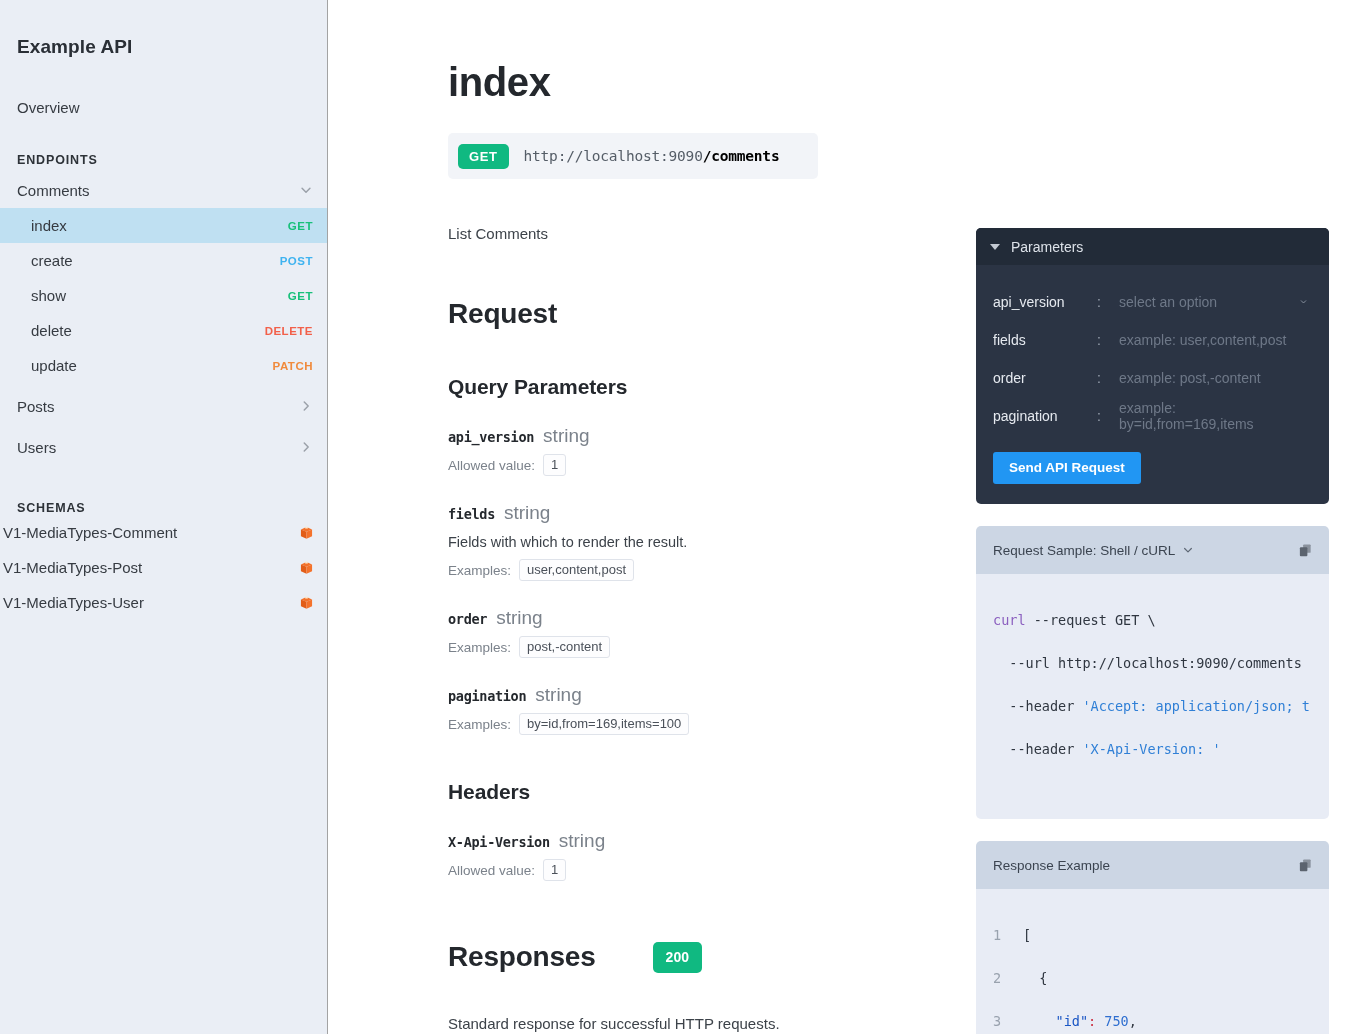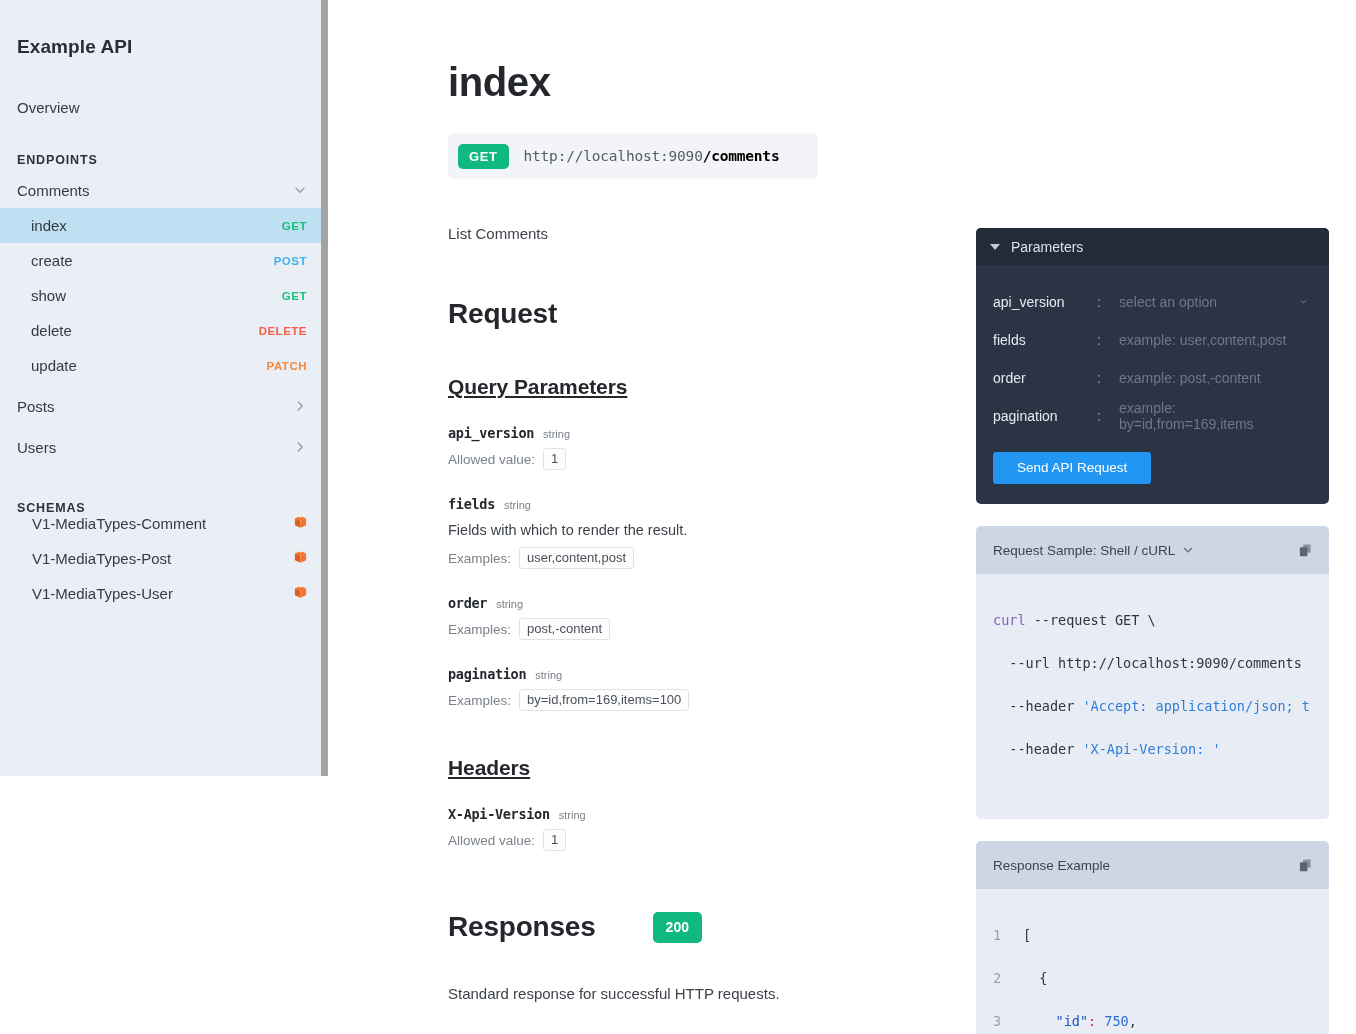--- a/index.html
+++ b/index.html
@@ -7,23 +7,23 @@
     width: 1356px; height: 1034px;
     background: #ffffff;
     font-family: "Liberation Sans", sans-serif;
     -webkit-font-smoothing: antialiased;
     overflow: hidden;
   }
   .app { display: flex; width: 1356px; height: 1034px; }
 
   
   .sidebar {
-    width: 328px; height: 776px;
+    width: 328px; height: 1034px;
     background: #eaeef5;
-    border-right: 7px solid #a3a3a3;
+    border-right: 1px solid #a3a3a3;
     flex: 0 0 328px;
     overflow: hidden;
     position: relative;
   }
   .brand {
     font-size: 19px; font-weight: 600; color: #2a2f36;
     padding: 36px 0 0 17px; letter-spacing: .1px;
   }
   .nav-plain {
     font-size: 15px; color: #363b42;
@@ -47,22 +47,22 @@
     height: 35px; padding: 0 14px 0 31px; cursor: pointer;
   }
   .endpoint-row.active { background: #bfe0f2; }
   .endpoint-row .ename { font-size: 15px; color: #363b42; }
   .method { font-size: 11.5px; font-weight: 700; letter-spacing: .5px; }
   .m-get    { color: #18c07a; }
   .m-post   { color: #3fb3f0; }
   .m-patch  { color: #f08a3c; }
   .m-delete { color: #f2604a; }
   .schema-row {
-    display: flex; justify-content: space-between;
-    height: 35px; padding: 0 14px 0 32px; cursor: pointer;
+    display: flex; align-items: center; justify-content: space-between;
+    height: 35px; padding: 0 14px 0 3px; cursor: pointer;
   }
   .schema-row .sname { font-size: 15px; color: #363b42; }
   .box-icon { width: 13px; height: 14px; display: block; }
 
   
   .main {
     flex: 1 1 auto; height: 1034px; position: relative;
     overflow: hidden; background: #fff;
   }
   .doc {
@@ -84,29 +84,29 @@
     margin-right: 15px; line-height: 13px;
   }
   .url-text {
     font-family: "DejaVu Sans Mono", monospace; font-size: 14.5px;
     color: #555d67; letter-spacing: -.2px;
   }
   .url-text b { color: #000000; font-weight: 700; }
   .desc { margin-top: 44px; font-size: 15px; color: #3c4249; line-height: 22px; }
 
   h2.sec { font-size: 28px; font-weight: 700; color: #24282d; margin-top: 53px; letter-spacing: -.2px; }
-  h3.sub { font-size: 21px; font-weight: 700; color: #24282d; margin-top: 45px; letter-spacing: -.1px; text-decoration: underline; }
+  h3.sub { font-size: 21px; font-weight: 700; color: #24282d; margin-top: 45px; letter-spacing: -.1px; }
 
   .param { margin-top: 26px; }
   .param-head { display: flex; align-items: baseline; gap: 9px; }
   .pname {
     font-family: "DejaVu Sans Mono", monospace; font-weight: 700;
     font-size: 13.5px; color: #24282d; letter-spacing: -.3px;
   }
-  .ptype { font-size: 11px; color: #7b828b; }
+  .ptype { font-size: 19px; color: #7b828b; }
   .pdesc { font-size: 14.5px; color: #3c4249; margin-top: 8px; line-height: 20px; }
   .chip-line { display: flex; align-items: center; gap: 8px; margin-top: 7px; }
   .chip-label { font-size: 13.5px; color: #7b828b; }
   .chip {
     border: 1px solid #dfe3ea; border-radius: 3px; background: #fdfdfe;
     font-size: 13px; color: #4a5059; padding: 2px 7px; line-height: 16px;
   }
 
   .responses-row { display: flex; align-items: center; gap: 57px; margin-top: 60px; }
   .responses-row h2.sec { margin-top: 0; }
@@ -132,21 +132,21 @@
   .pp-key { width: 104px; color: #e6eaf0; font-size: 14px; }
   .pp-colon { width: 22px; color: #9aa3b0; font-size: 14px; }
   .pp-val { flex: 1; color: #6e7888; font-size: 14px; position: relative; }
   .pp-val .chev-sm {
     position: absolute; right: 4px; top: 50%; margin-top: -4px;
     width: 11px; height: 8px;
   }
   .send-btn {
     margin-top: 17px; background: #2196f3; color: #fff; border: none;
     border-radius: 3px; font-family: "Liberation Sans", sans-serif;
-    font-size: 13.5px; font-weight: 400; padding: 8px 24px; cursor: pointer;
+    font-size: 13.5px; font-weight: 700; padding: 8px 16px; cursor: pointer;
     line-height: 16px;
   }
 
   .panel-code { margin-top: 22px; border-radius: 5px; overflow: hidden; }
   .code-header {
     background: #ccd6e4; height: 48px; display: flex; align-items: center;
     justify-content: space-between; padding: 0 16px 0 17px;
   }
   .code-header-left { display: flex; align-items: center; gap: 7px; }
   .code-title { font-size: 13.5px; color: #3b4450; }

